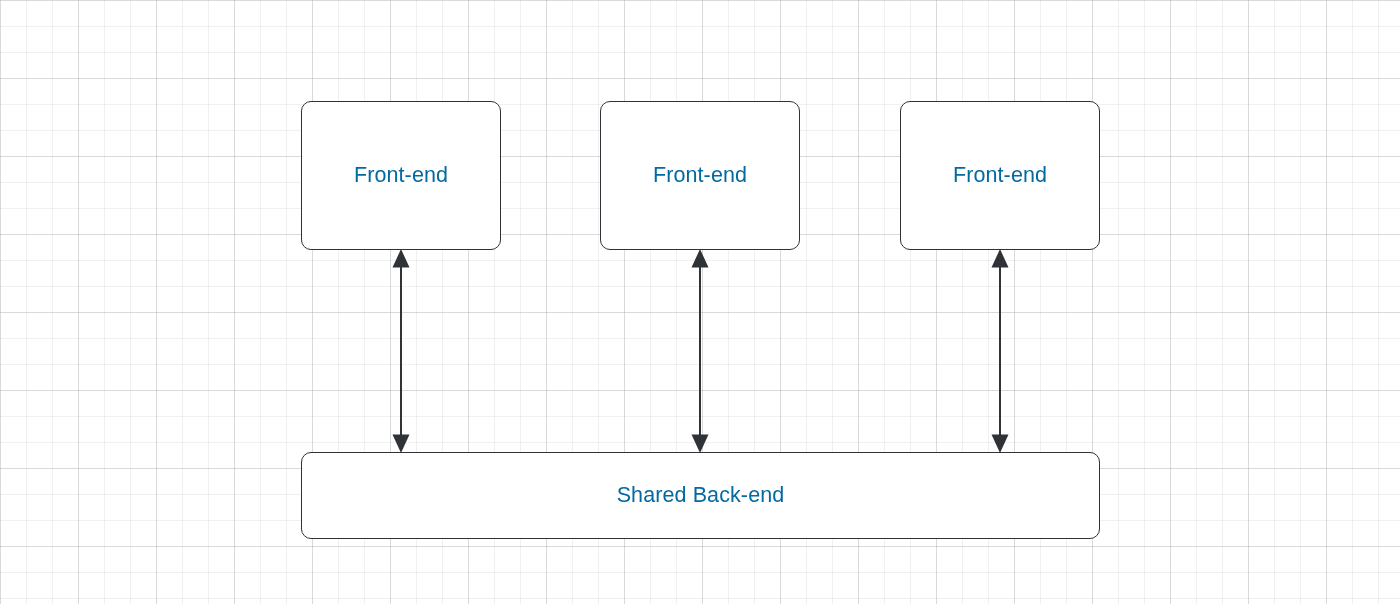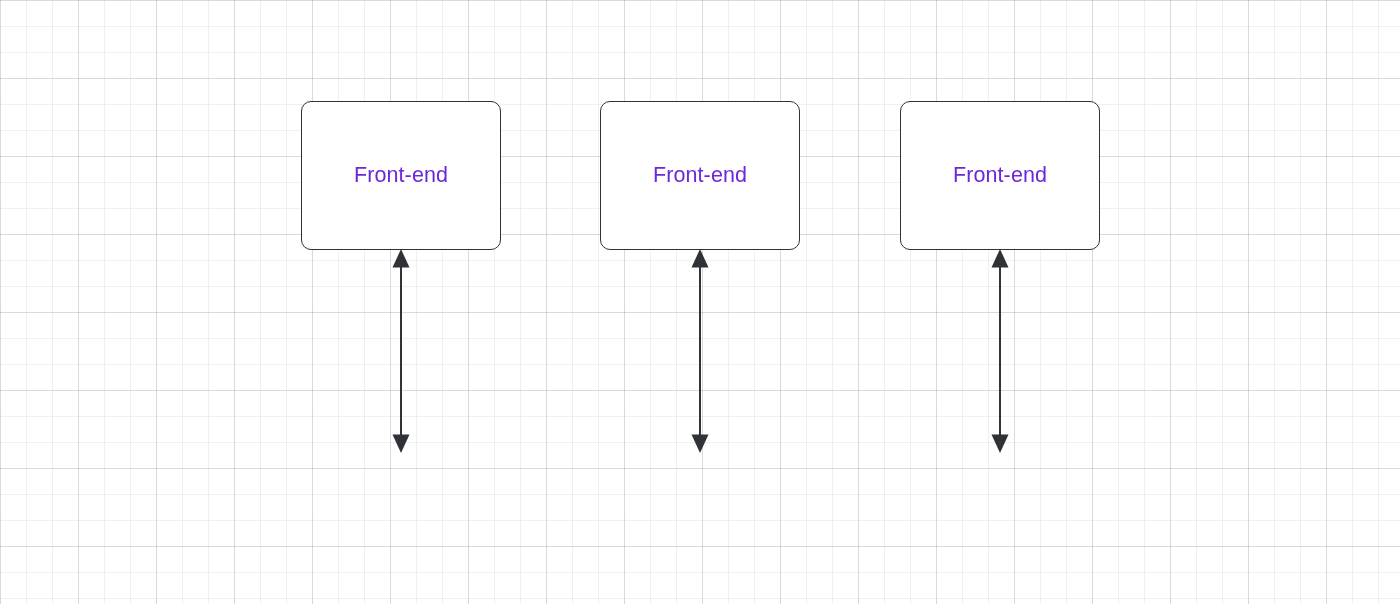--- a/index.html
+++ b/index.html
@@ -36,21 +36,21 @@
     border-radius: 10px;
     display: flex;
     align-items: center;
     justify-content: center;
     z-index: 2;
   }
 
   .node-label {
     font-family: "Liberation Sans", sans-serif;
     font-size: 21.5px;
-    color: #6d28d9;
+    color: #0369a1;
     letter-spacing: 0.1px;
     white-space: nowrap;
     line-height: 1;
   }
 
   .frontend-1 { left: 301px; top: 101px;  width: 200px; height: 149px; }
   .frontend-2 { left: 600px; top: 101px;  width: 200px; height: 149px; }
   .frontend-3 { left: 900px; top: 101px;  width: 200px; height: 149px; }
   .backend    { left: 301px; top: 452px;  width: 799px; height: 87px;  }
 
@@ -73,20 +73,23 @@
   </div>
 
   <div class="node frontend-2">
     <span class="node-label">Front-end</span>
   </div>
 
   <div class="node frontend-3">
     <span class="node-label">Front-end</span>
   </div>
 
+  <div class="node backend">
+    <span class="node-label">Shared Back-end</span>
+  </div>
 
   <svg class="connector conn-1" viewBox="0 0 40 206">
     <line x1="20" y1="18" x2="20" y2="188" stroke="#333333" stroke-width="2"></line>
     <polygon points="20,1 28.5,19.5 11.5,19.5" fill="#2f3338"></polygon>
     <polygon points="20,205 28.5,186.5 11.5,186.5" fill="#2f3338"></polygon>
   </svg>
 
   <svg class="connector conn-2" viewBox="0 0 40 206">
     <line x1="20" y1="18" x2="20" y2="188" stroke="#333333" stroke-width="2"></line>
     <polygon points="20,1 28.5,19.5 11.5,19.5" fill="#2f3338"></polygon>

